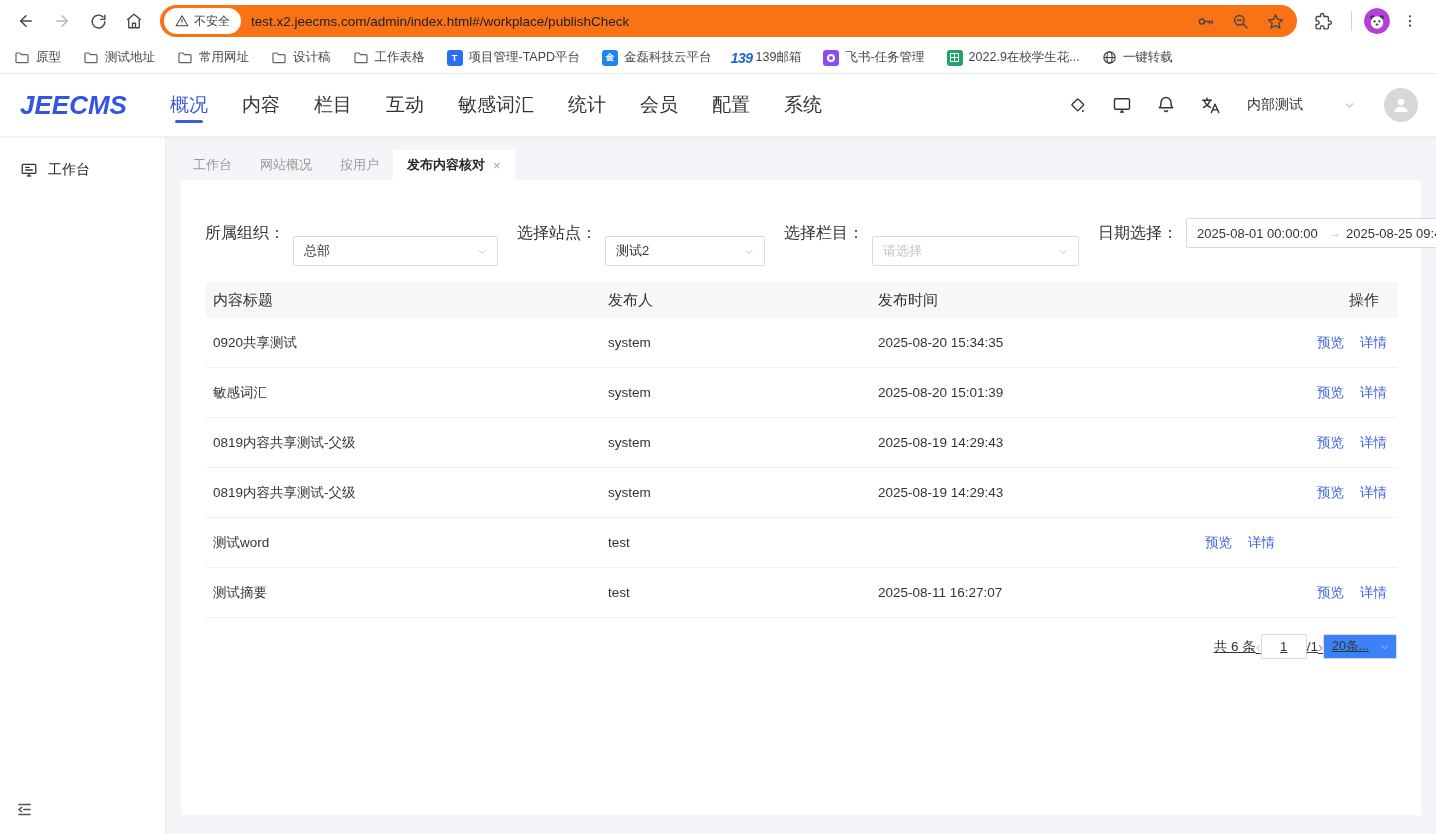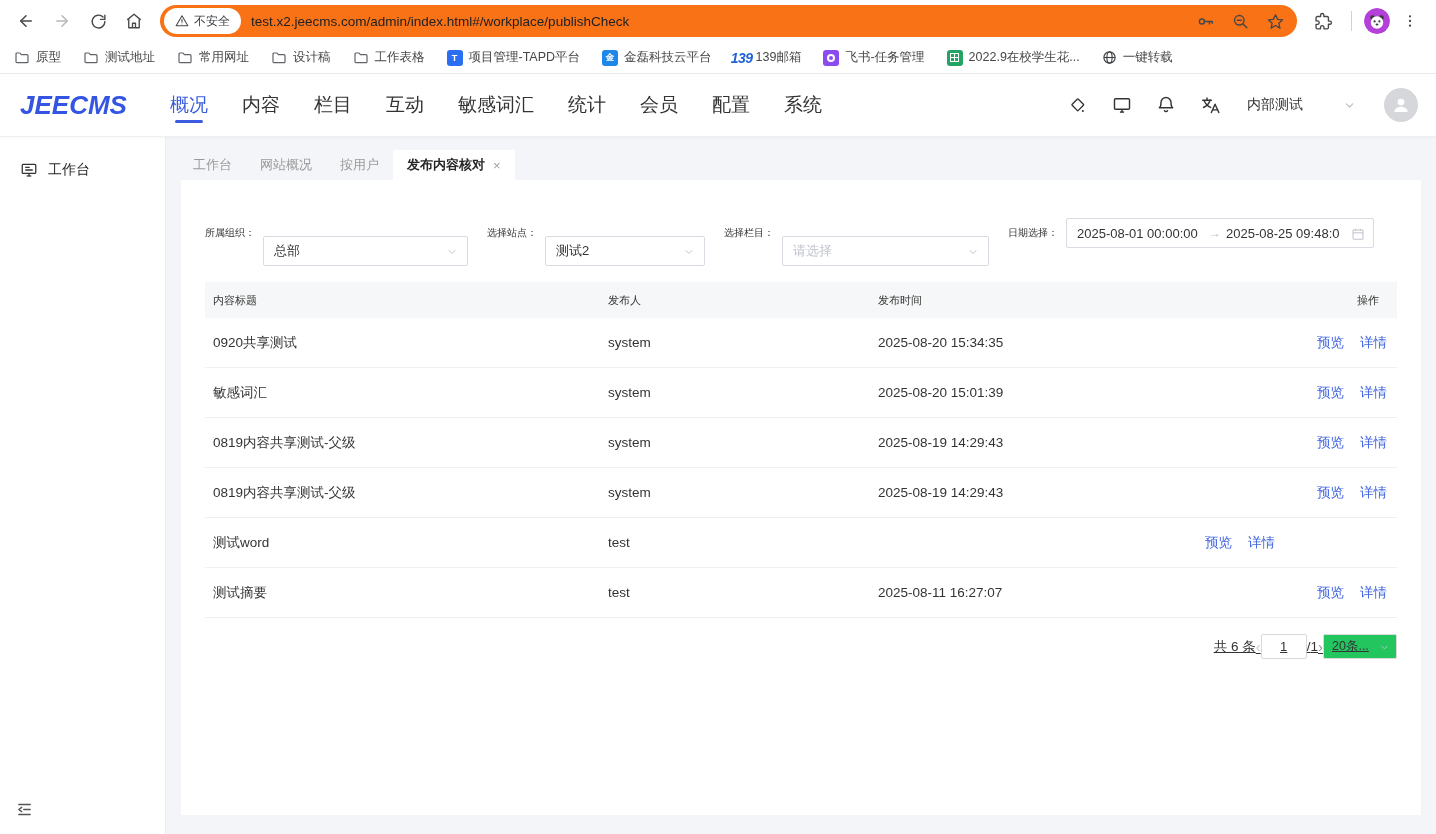--- a/index.html
+++ b/index.html
@@ -61,49 +61,49 @@
   .main { flex:1; background:#f3f5f8; display:flex; flex-direction:column; min-width:0; }
   .tabbar { height:43px; flex:none; display:flex; align-items:flex-end; padding-left:13px; }
   .tab { height:30px; padding:0 14px; display:flex; align-items:center; gap:8px; font-size:13px; color:#999; }
   .tab.active { background:#fff; color:#262626; font-weight:700; }
   .tab .close { font-size:13px; color:#9aa0a6; font-weight:400; line-height:1; }
 
   .panel { margin:0 15px; background:#fff; height:635px; flex:none; }
 
   .filter-row { display:flex; align-items:center; padding:20px 24px 16px; gap:19px; }
   .fgroup { display:flex; align-items:center; }
-  .flabel { font-size:10px; color:#333; margin-right:8px; white-space:nowrap; }
+  .flabel { font-size:16px; color:#333; margin-right:8px; white-space:nowrap; }
   .select { position:relative; height:30px; border:1px solid #d8dbe2; border-radius:2px; background:#fff;
     display:flex; align-items:center; padding:0 28px 0 10px; font-size:13px; color:#333;margin-top:36px; }
   .select .chev { position:absolute; right:9px; top:9px; }
   .select.w-org { width:205px; } .select.w-site { width:160px; } .select.w-chan { width:207px; }
   .ph { color:#c0c4cc; }
   .daterange { position:relative; width:308px; height:30px; border:1px solid #d8dbe2; border-radius:2px;
     background:#fff; display:flex; align-items:center; padding:0 28px 0 10px; }
   .dr-text { font-size:13px; color:#333; white-space:nowrap; overflow:hidden; }
   .dr-start { width:127px; flex:none; } .dr-end { flex:1; }
   .dr-arrow { color:#b7bcc4; font-size:12px; margin:0 5px; flex:none; }
   .cal-icon { position:absolute; right:8px; top:8px; }
 
   .table { margin:0 24px; }
   .grid-cols { display:grid; grid-template-columns:395px 270px 1fr 112px; align-items:center; }
-  .thead { background:#f6f7f8; height:36px; font-size:11px; font-weight:500; color:#333; }
+  .thead { background:#f6f7f8; height:36px; font-size:15px; font-weight:500; color:#333; }
   .thead > div { padding:0 8px; }
   .trow { height:50px; border-bottom:1px solid #eef0f3; font-size:13.5px; color:#333; }
   .trow > div { padding:0 8px; white-space:nowrap; overflow:hidden; }
   .col-ops { display:flex; justify-content:flex-end; gap:16px; padding-right:10px !important; }
   .thead .col-ops-h { text-align:right; padding-right:18px; }
   .link { color:#4165e0; font-size:13.5px; cursor:pointer; }
 
   .pagi { display:flex; align-items:center; justify-content:flex-end; padding:16px 24px 0; font-size:13.5px; color:#333;text-decoration:underline; }
   .pg-arrow { font-size:15px; line-height:1; }
   .pg-prev { color:#c6c9ce; } .pg-next { color:#8d9097; }
   .pg-input { width:46px; height:25px; border:1px solid #d9d9d9; border-radius:2px; background:#fff;
     display:flex; align-items:center; justify-content:center; font-size:13px; color:#333; }
-  .pg-size { position:relative; width:74px; height:25px; border:1px solid #d9d9d9; border-radius:2px; background:#22c55e;
+  .pg-size { position:relative; width:74px; height:25px; border:1px solid #d9d9d9; border-radius:2px; background:#3b82f6;
     display:flex; align-items:center; padding:0 20px 0 8px; font-size:12.5px; color:#333; white-space:nowrap; overflow:hidden; }
   .pg-size .chev { position:absolute; right:6px; top:7px; }
 </style>
 </head>
 <body>
 
 <div class="toolbar">
   <div class="tb-btn">
     <svg width="18" height="18" viewBox="0 0 24 24" fill="none" stroke="#474747" stroke-width="2" stroke-linecap="round" stroke-linejoin="round">
         <path d="M19 12H5"></path>

